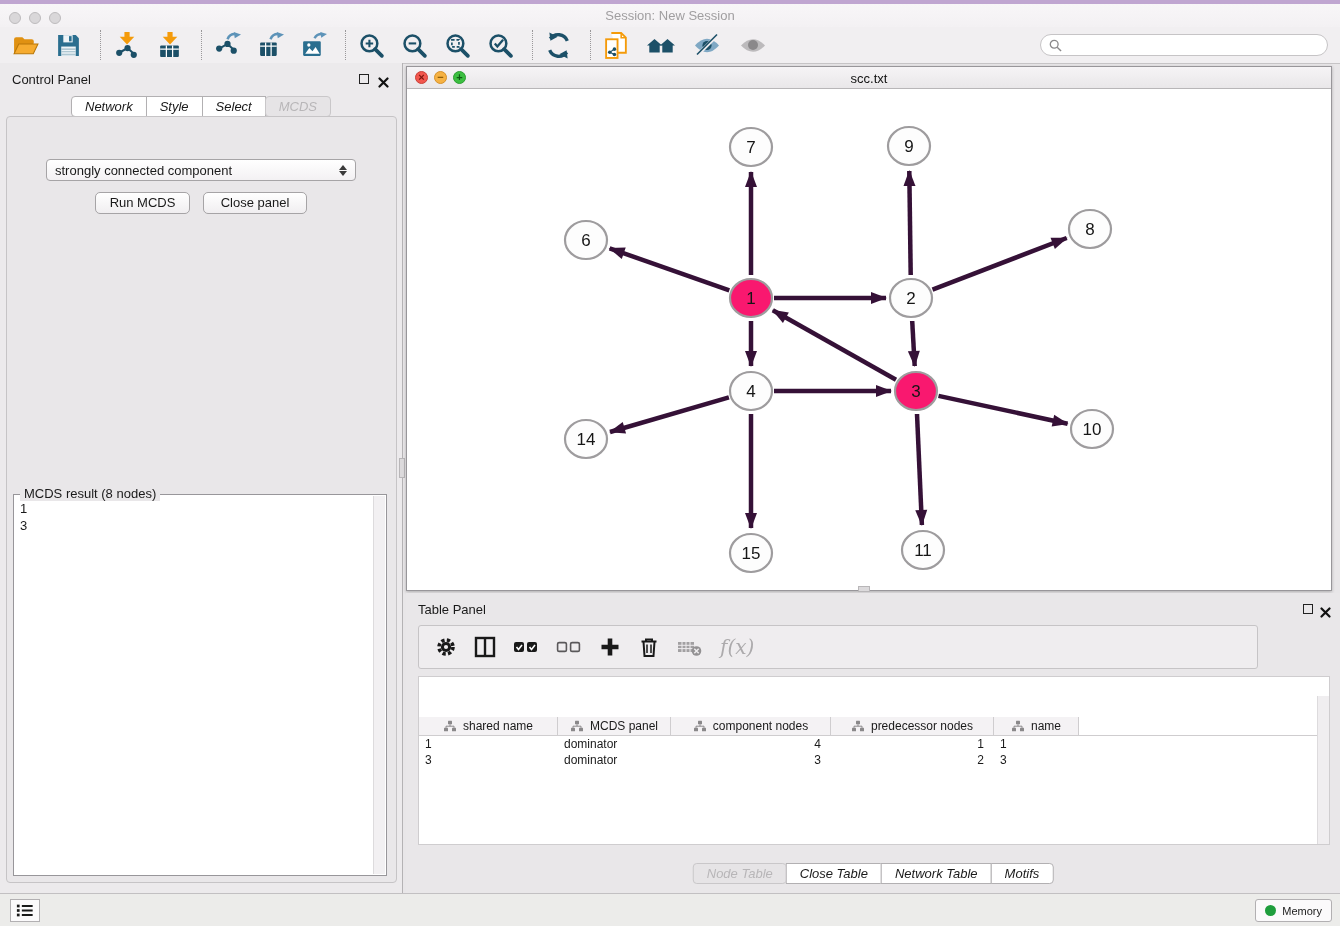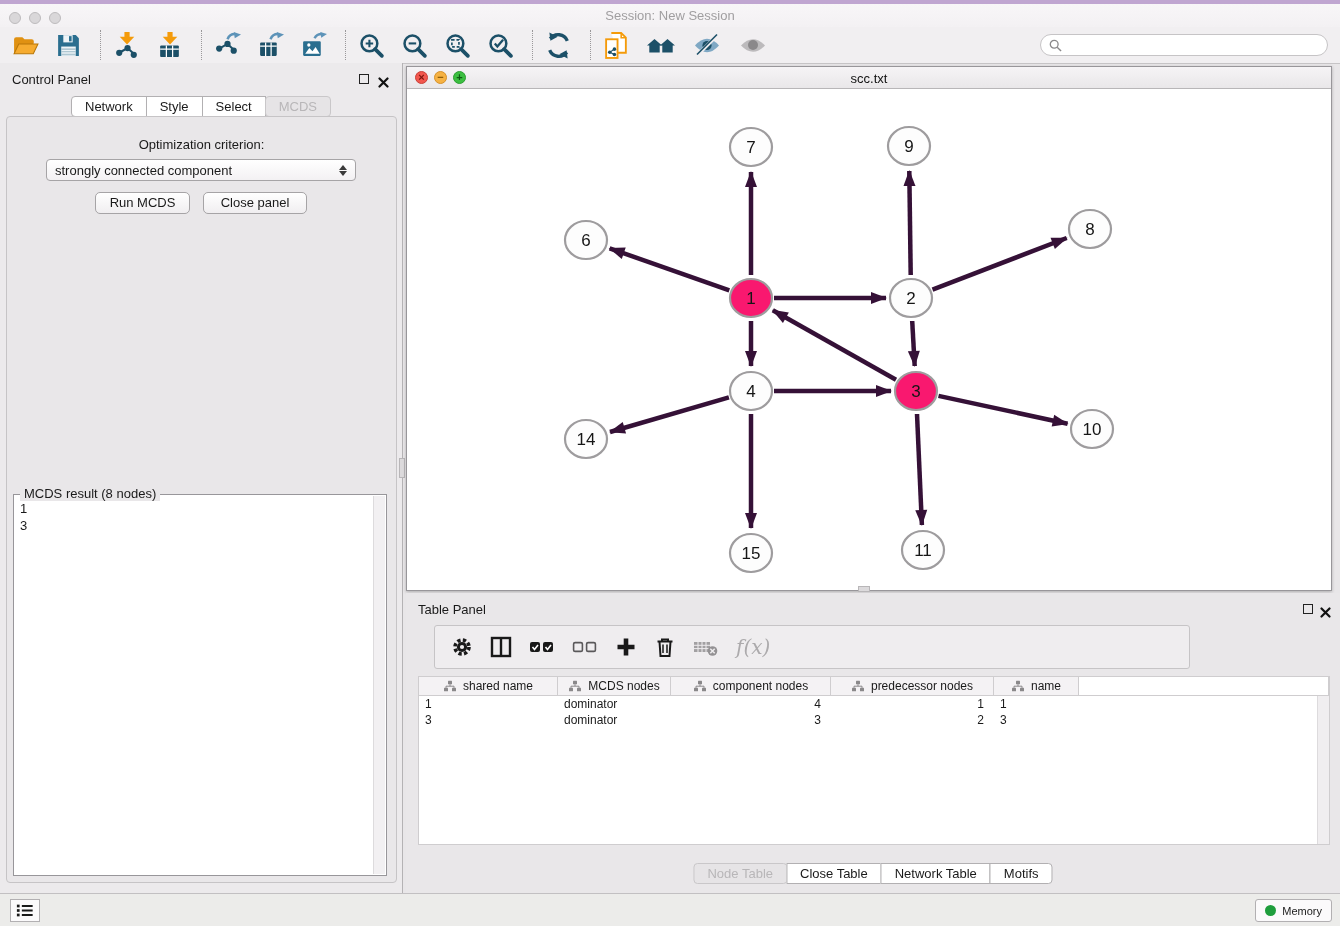--- a/index.html
+++ b/index.html
@@ -28,21 +28,21 @@
   
   .control-panel{position:absolute;left:0;top:63px;width:403px;height:830px;background:#eceaec;
                  border-right:1px solid #b4b2b4;}
   .panel-title{position:absolute;left:12px;top:9px;font-size:13px;}
   .float-icon{position:absolute;width:10px;height:10px;border:1.6px solid #222;top:11px;}
   .close-icon{position:absolute;width:11px;height:11px;top:11px;}
   .close-icon svg{width:100%;height:100%;}
   .tabstrip{position:absolute;display:flex;}
   .cp-tabs{top:33px;left:50%;transform:translateX(-50%);}
   .tab{height:21px;line-height:20px;padding:0 13px;background:#fff;border:1px solid #b2b0b2;
-       font-size:13px;margin-left:-1px;white-space:nowrap;}
+       font-size:13px;margin-left:-1px;white-space:nowrap;font-style:italic;}
   .tab:first-child{border-radius:4px 0 0 4px;margin-left:0;}
   .tab:last-child{border-radius:0 4px 4px 0;}
   .tab.selected{background:#e6e4e6;color:#b8b6b8;border-color:#c9c7c9;border-radius:4px;}
   .cp-content{position:absolute;left:6px;right:5px;top:53px;bottom:10px;background:#e9e7e9;
               border:1px solid #c6c4c6;border-radius:4px;}
   .opt-label{position:absolute;left:0;right:0;top:20px;text-align:center;font-size:13px;}
   .dropdown{position:absolute;left:39px;top:42px;width:310px;height:22px;background:linear-gradient(#fff,#f3f1f3);
             border:1px solid #a6a4a6;border-radius:4px;font-size:13px;display:flex;align-items:center;
             padding:0 8px;justify-content:space-between;}
   .dropdown .dd-arrows{margin-left:auto;display:flex;flex-direction:column;gap:1px;}
@@ -63,29 +63,29 @@
               border:1px solid #98969a;box-shadow:0 1px 3px rgba(0,0,0,.25);}
   .net-titlebar{position:absolute;left:0;top:0;right:0;height:22px;
                 background:linear-gradient(#f6f4f6,#e9e7e9);border-bottom:1px solid #b8b6b8;}
   .net-titlebar .title{position:absolute;left:0;right:0;top:4px;text-align:center;font-size:13px;color:#111;}
   .tl.red{width:13px;height:13px;top:4px;left:8px;background:#f2574e;border:1px solid #ca4038;color:#7e150e;}
   .tl.yellow{width:13px;height:13px;top:4px;left:27px;background:#f6b243;border:1px solid #d5912a;color:#8a5a07;}
   .tl.green{width:13px;height:13px;top:4px;left:46px;background:#3cbf41;border:1px solid #2b9e31;color:#0e5c13;}
   .canvas{position:absolute;left:0;top:22px;right:0;bottom:0;background:#fff;overflow:hidden;}
   
   .table-panel{position:absolute;left:406px;top:593px;width:934px;height:300px;background:#e9e7e9;}
-  .tp-toolbar{position:absolute;left:28px;top:32px;width:756px;height:44px;background:#efedef;
+  .tp-toolbar{position:absolute;left:12px;top:32px;width:840px;height:44px;background:#efedef;
               border:1px solid #c6c4c6;border-radius:3px;display:flex;align-items:center;padding-left:16px;}
   .tp-icon{height:22px;margin-right:17px;flex:0 0 auto;}
   .tp-icon svg{height:22px;}
   .tp-icon.disabled{opacity:.9;}
   .fx{font-family:"DejaVu Serif",serif;font-style:italic;font-size:20px;color:#a5a3a5;line-height:22px;}
   .tbl{position:absolute;left:12px;top:83px;width:912px;height:169px;background:#fff;
        border:1px solid #cfcdcf;}
-  .tbl-header{display:flex;height:19px;background:#f4f2f4;border-bottom:1px solid #cfcdcf;}
+  .tbl-header{display:flex;height:19px;background:#f4f2f4;border-bottom:1px solid #cfcdcf;margin-top:40px;}
   .th-cell{display:flex;align-items:center;justify-content:center;gap:6px;font-size:12px;
            border-right:1px solid #cfcdcf;height:100%;}
   .th-cell svg{width:14px;height:12px;flex:0 0 auto;}
   .th-fill{flex:1;background:#fff;border-bottom:none;}
   .tbl-row{display:flex;height:16px;font-size:12px;}
   .td-cell{padding:1px 6px 0 6px;overflow:hidden;white-space:nowrap;}
   .td-right{text-align:right;padding-right:10px;}
   .tbl .vtrack2{position:absolute;right:0;top:19px;bottom:0;width:12px;background:#f0eef0;
        border-left:1px solid #dddbdd;}
   .tp-tabs{bottom:9px;left:50%;transform:translateX(-50%);}
@@ -234,21 +234,20 @@
           <path d="M1.5 1.5l8 8M9.5 1.5l-8 8" stroke="#111" stroke-width="2.2" stroke-linecap="round"></path>
         </svg>
     </span>
     <div class="tabstrip cp-tabs" id="cp-tabs">
         <div class="tab">Network</div>
         <div class="tab">Style</div>
         <div class="tab">Select</div>
         <div class="tab selected">MCDS</div>
       </div>
     <div class="cp-content">
-      <div class="opt-label">Optimization criterion:</div>
       <div class="dropdown">
         <span>strongly connected component</span>
         <span class="dd-arrows">
             <i class="up"></i>
             <i class="down"></i>
           </span>
       </div>
       <div class="cp-btn" style="left:88px;width:95px">Run MCDS</div>
       <div class="cp-btn" style="left:196px;width:104px">Close panel</div>
       <div class="fieldset">
@@ -381,21 +380,21 @@
             </svg>
             <span>shared name</span>
           </div>
           <div class="th-cell" style="width: 113px;">
             <svg viewBox="0 0 14 12">
               <rect x="5" y="0.8" width="4" height="3.4" rx="0.5" fill="#8a888a"></rect>
               <rect x="1" y="7.8" width="4" height="3.4" rx="0.5" fill="#8a888a"></rect>
               <rect x="9" y="7.8" width="4" height="3.4" rx="0.5" fill="#8a888a"></rect>
               <path d="M7 4.2v2M3 7.8V6.2h8v1.6" stroke="#8a888a" fill="none"></path>
             </svg>
-            <span>MCDS nodes</span>
+            <span>MCDS panel</span>
           </div>
           <div class="th-cell" style="width: 160px;">
             <svg viewBox="0 0 14 12">
               <rect x="5" y="0.8" width="4" height="3.4" rx="0.5" fill="#8a888a"></rect>
               <rect x="1" y="7.8" width="4" height="3.4" rx="0.5" fill="#8a888a"></rect>
               <rect x="9" y="7.8" width="4" height="3.4" rx="0.5" fill="#8a888a"></rect>
               <path d="M7 4.2v2M3 7.8V6.2h8v1.6" stroke="#8a888a" fill="none"></path>
             </svg>
             <span>component nodes</span>
           </div>

